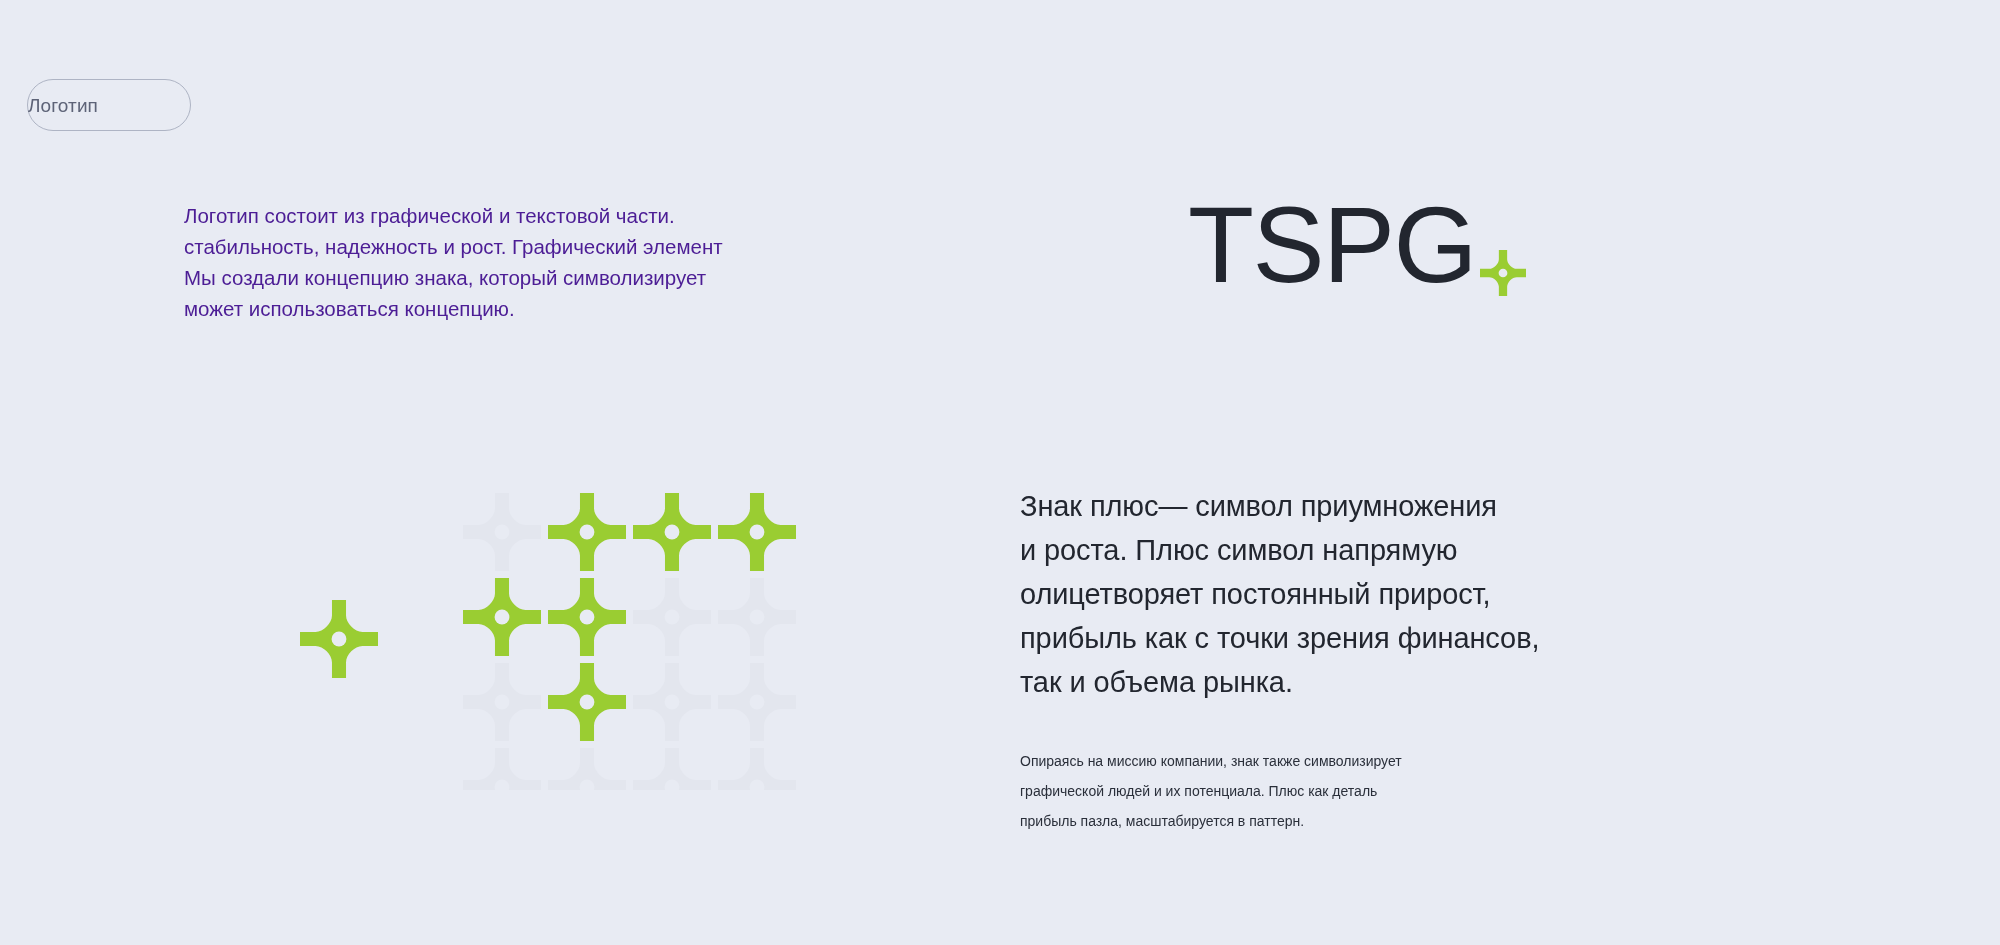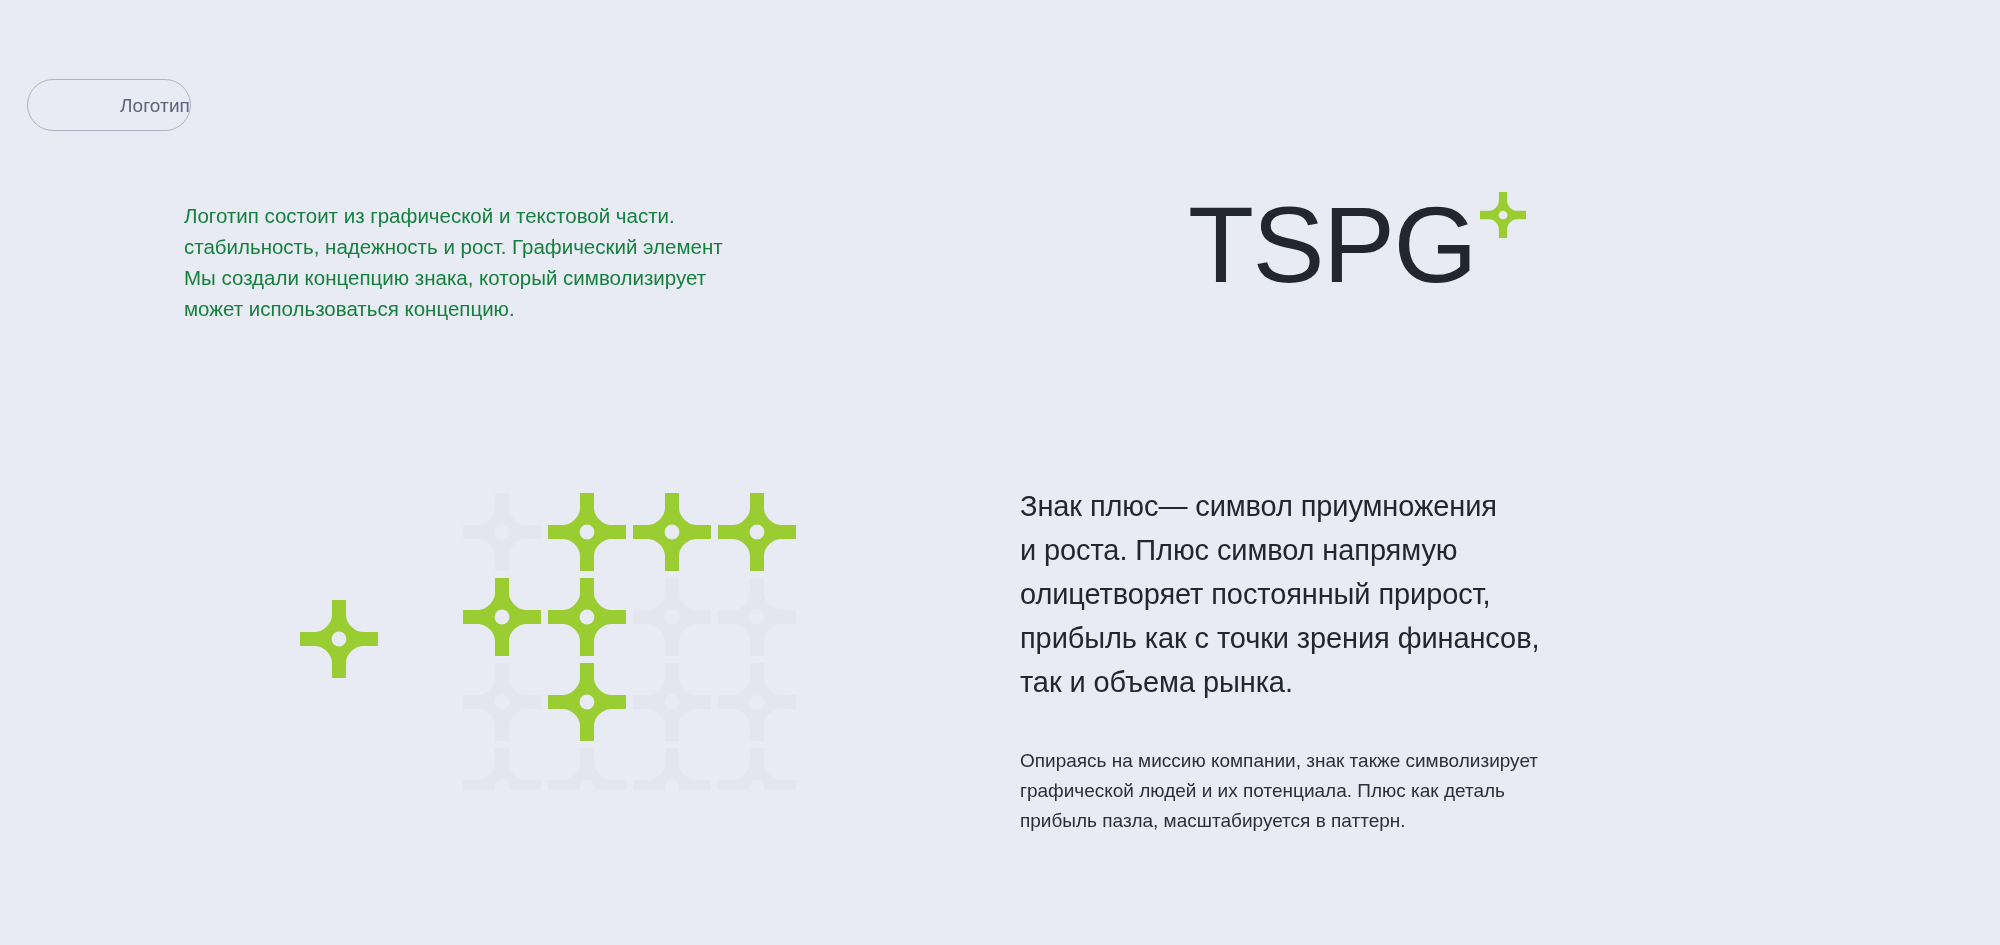--- a/index.html
+++ b/index.html
@@ -27,50 +27,50 @@
   .badge {
     position: absolute;
     left: 27px;
     top: 79px;
     width: 164px;
     height: 52px;
     border: 1px solid #aeb4c4;
     border-radius: 26px;
     display: flex;
     align-items: center;
-    justify-content: flex-end;
+    justify-content: flex-start;
     box-sizing: border-box;
     background: transparent;
   }
   .badge-label {
     font-size: 19px;
     line-height: 1;
     color: #5d6377;
     letter-spacing: .1px;
   }
 
   
   .intro {
     position: absolute;
     left: 184px;
     top: 200px;
     width: 660px;
     font-size: 20.5px;
     line-height: 31px;
-    color: #15803d;
+    color: #4c1d95;
   }
   .intro p { margin: 0; }
 
   
   .logo-lockup {
     position: absolute;
     left: 1188px;
     top: 190px;
     display: flex;
-    align-items: flex-start;
+    align-items: flex-end;
   }
   .wordmark {
     font-size: 108px;
     line-height: 110px;
     letter-spacing: -1.5px;
     font-weight: 400;
     color: #22262f;
     white-space: nowrap;
   }
   .logo-plus {
@@ -107,21 +107,21 @@
   .lead {
     margin: 0;
     font-size: 29px;
     line-height: 44px;
     letter-spacing: -.1px;
     color: #22262f;
   }
   .body-copy {
     margin: 0;
     padding-top: 42px;
-    font-size: 19px;
+    font-size: 14px;
     line-height: 30px;
     color: #2a2f3a;
   }
 </style>
 </head>
 <body>
 
 <div class="page">
 
   <div class="badge">

